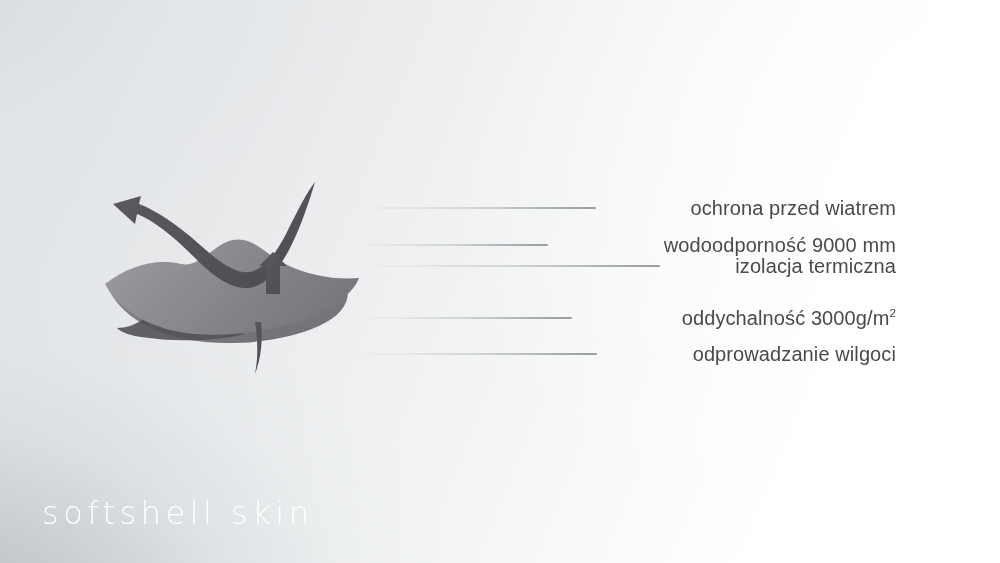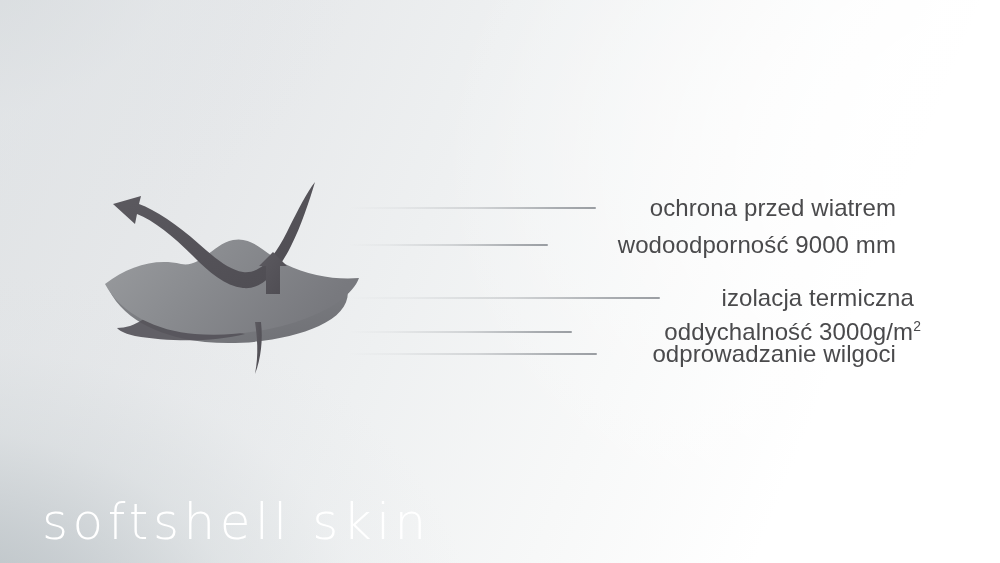--- a/index.html
+++ b/index.html
@@ -91,39 +91,39 @@
     border-radius: 1px;
     background: linear-gradient(to right,
                 rgba(160,164,168,0) 0%,
                 rgba(160,164,168,0.10) 20%,
                 rgba(158,162,166,0.38) 52%,
                 rgba(150,154,159,0.80) 84%,
                 rgba(146,150,155,0.92) 100%);
   }
   .callout-label {
     position: relative;
-    font-size: 24px;
+    font-size: 20px;
     line-height: 1;
     color: #4a4a4c;
     letter-spacing: 0.1px;
     white-space: nowrap;
     padding-right: 0px;
   }
   .callout-label sup {
     font-size: 0.58em;
     vertical-align: super;
     line-height: 0;
   }
 
   
   .wordmark {
     position: absolute;
     left: 42px;
     top: 497px;
-    font-size: 50px;
+    font-size: 32px;
     line-height: 1;
     font-weight: 300;
     color: #ffffff;
     letter-spacing: 4.5px;
     white-space: nowrap;
     font-family: "DejaVu Sans", "Liberation Sans", sans-serif;
   }
 </style>
 </head>
 <body>
@@ -185,26 +185,26 @@
     <div class="callout-row" style="top:190px;">
       <span class="leader" style="left:348px;width:248px;"></span>
       <span class="callout-label">ochrona przed wiatrem</span>
     </div>
 
     <div class="callout-row" style="top:227px;">
       <span class="leader" style="left:348px;width:200px;"></span>
       <span class="callout-label">wodoodporność 9000 mm</span>
     </div>
 
-    <div class="callout-row" style="top:280px;padding-left:18px;">
+    <div class="callout-row" style="top:248px;">
       <span class="leader" style="left:348px;width:312px;"></span>
       <span class="callout-label">izolacja termiczna</span>
     </div>
 
-    <div class="callout-row" style="top:314px;padding-left:25px;">
+    <div class="callout-row" style="top:300px;">
       <span class="leader" style="left:348px;width:224px;"></span>
       <span class="callout-label"><span>oddychalność 3000g/m</span><sup>2</sup></span>
     </div>
 
     <div class="callout-row" style="top:336px;align-items:center;">
       <span class="leader" style="left:348px;width:249px;"></span>
       <span class="callout-label">odprowadzanie wilgoci</span>
     </div>
 
   </div>

